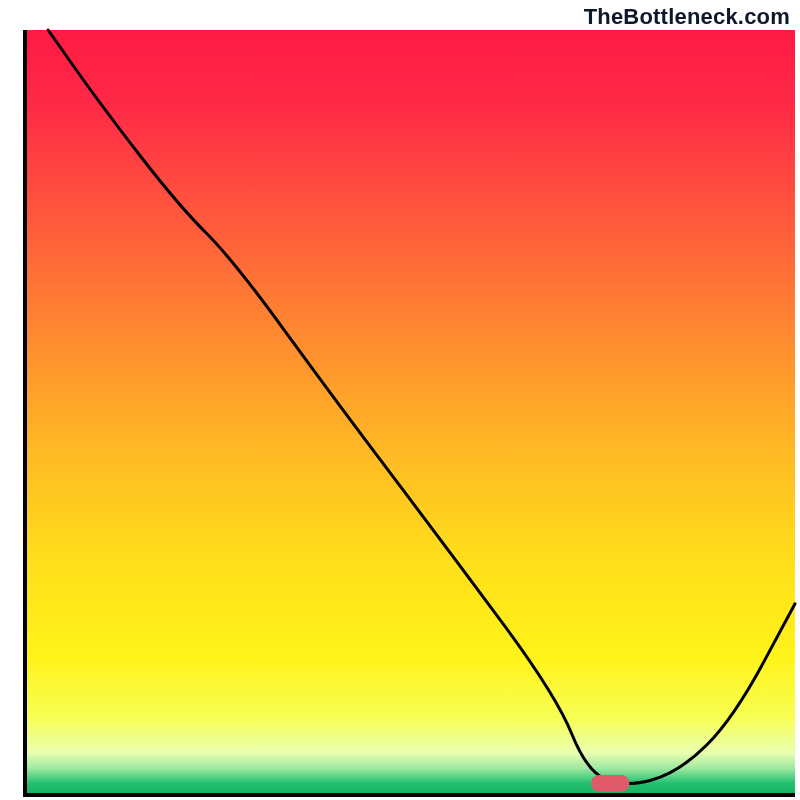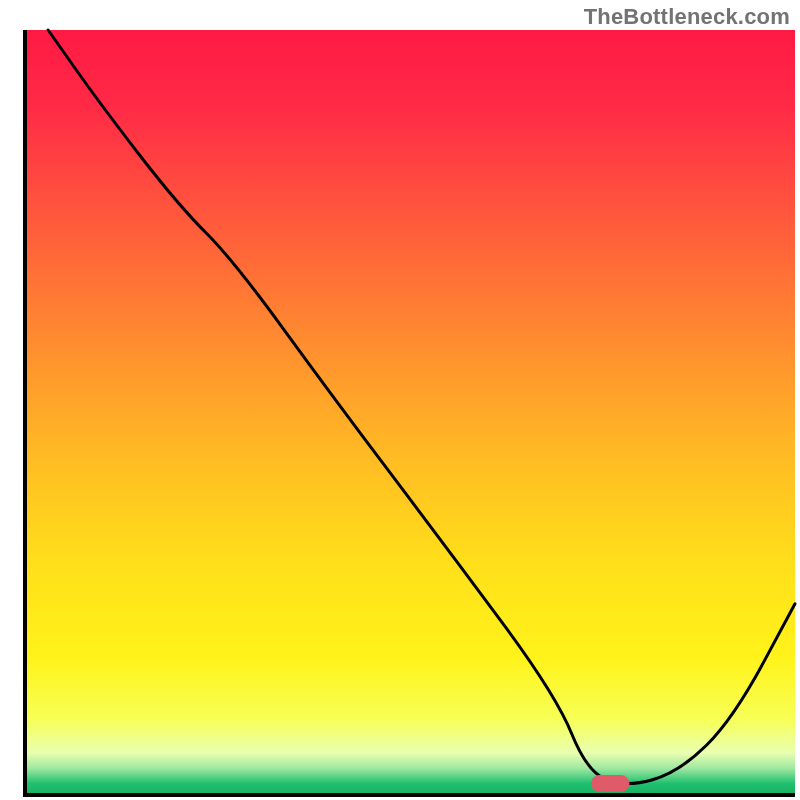--- a/index.html
+++ b/index.html
@@ -14,21 +14,21 @@
     position: relative;
     width: 800px;
     height: 800px;
   }
   .watermark {
     position: absolute;
     top: 4px;
     right: 10px;
     font-size: 22px;
     font-weight: 600;
-    color: #737373;
+    color: #0f172a;
     letter-spacing: 0.2px;
   }
   svg.chart {
     position: absolute;
     left: 0;
     top: 0;
   }
 </style>
 </head>
 <body>

